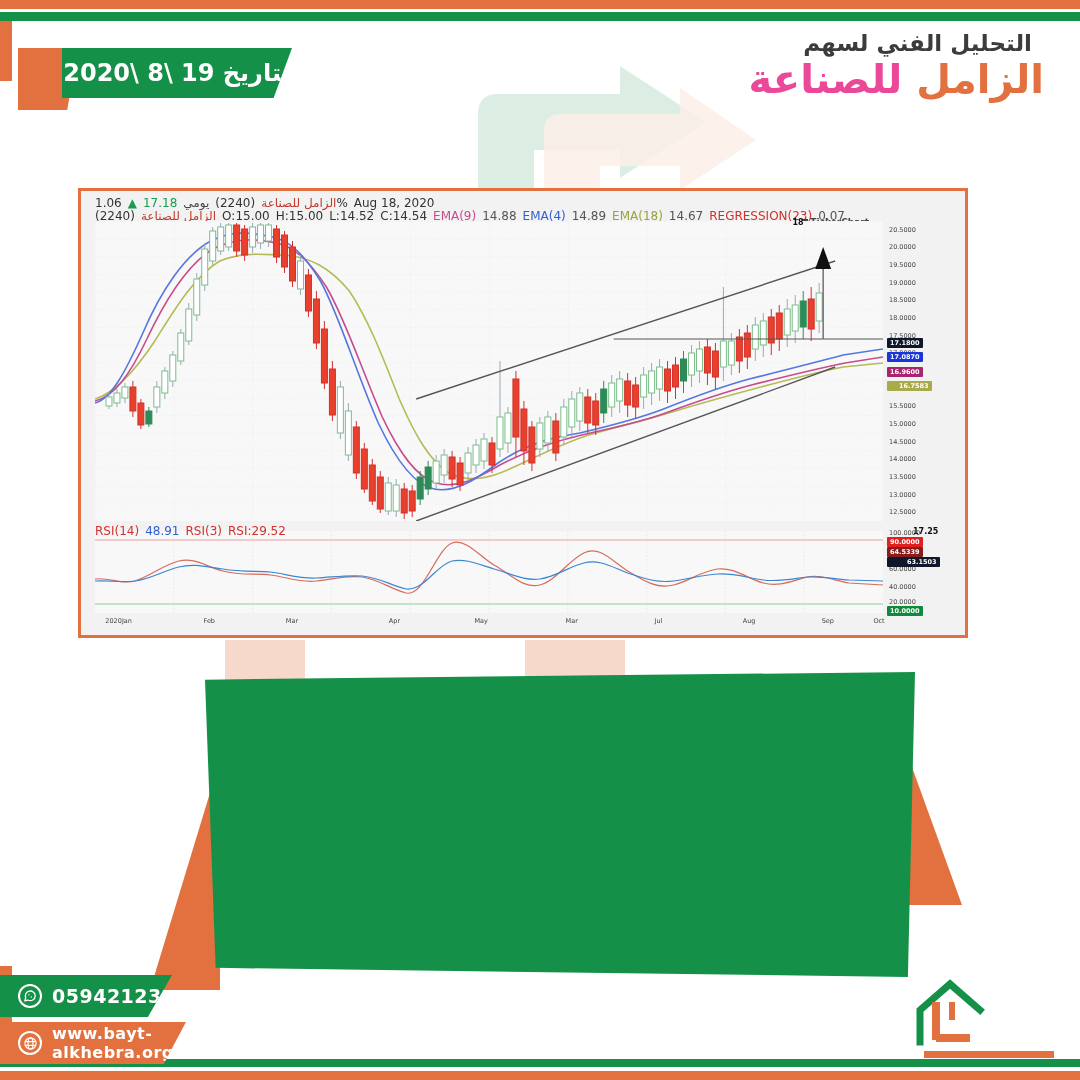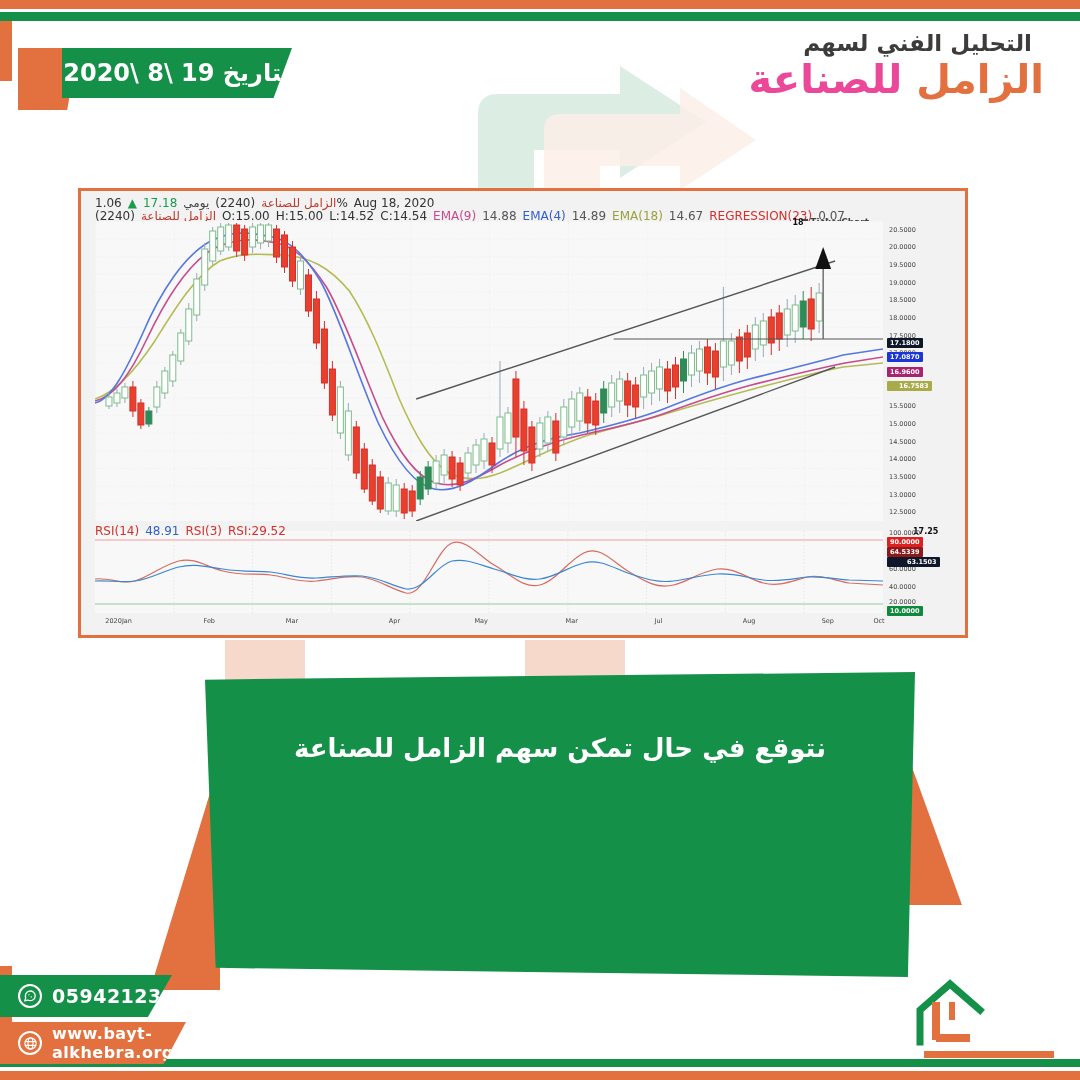--- a/index.html
+++ b/index.html
@@ -598,21 +598,20 @@
   </div>
 </div>
 
 <div class="tri" style="left:150px;top:760px;width:70px;height:230px;clip-path:polygon(100% 0,100% 100%,0 100%);"></div>
 <div class="tri" style="left:884px;top:690px;width:78px;height:215px;clip-path:polygon(0 0,100% 100%,0 100%);"></div>
 <div class="abs" style="left:225px;top:640px;width:80px;height:40px;background:#f6d9ca;"></div>
 <div class="abs" style="left:525px;top:640px;width:100px;height:40px;background:#f6d9ca;"></div>
 
 <div class="msg-panel">
   <div class="msg-text">
-    <div>نتوقع في حال تمكن سهم الزامل للصناعة</div>
   </div>
 </div>
 
 <div class="contact phone">
   <span class="ic">
     <svg width="14" height="14" viewBox="0 0 24 24" fill="none" stroke="#fff" stroke-width="2.2" stroke-linecap="round" stroke-linejoin="round">
       <path d="M21 11.5a8.5 8.5 0 0 1-12.6 7.4L3 20.5l1.7-5.2A8.5 8.5 0 1 1 21 11.5z"></path>
       <path d="M8.6 9.2c.3 2.2 2.2 4.1 4.4 4.4l.9-1.2 1.8.9-.3 1.3c-2.8.5-6.3-2.9-5.8-5.8l1.3-.3.9 1.8z" fill="#fff" stroke="none"></path>
     </svg>
   </span>

